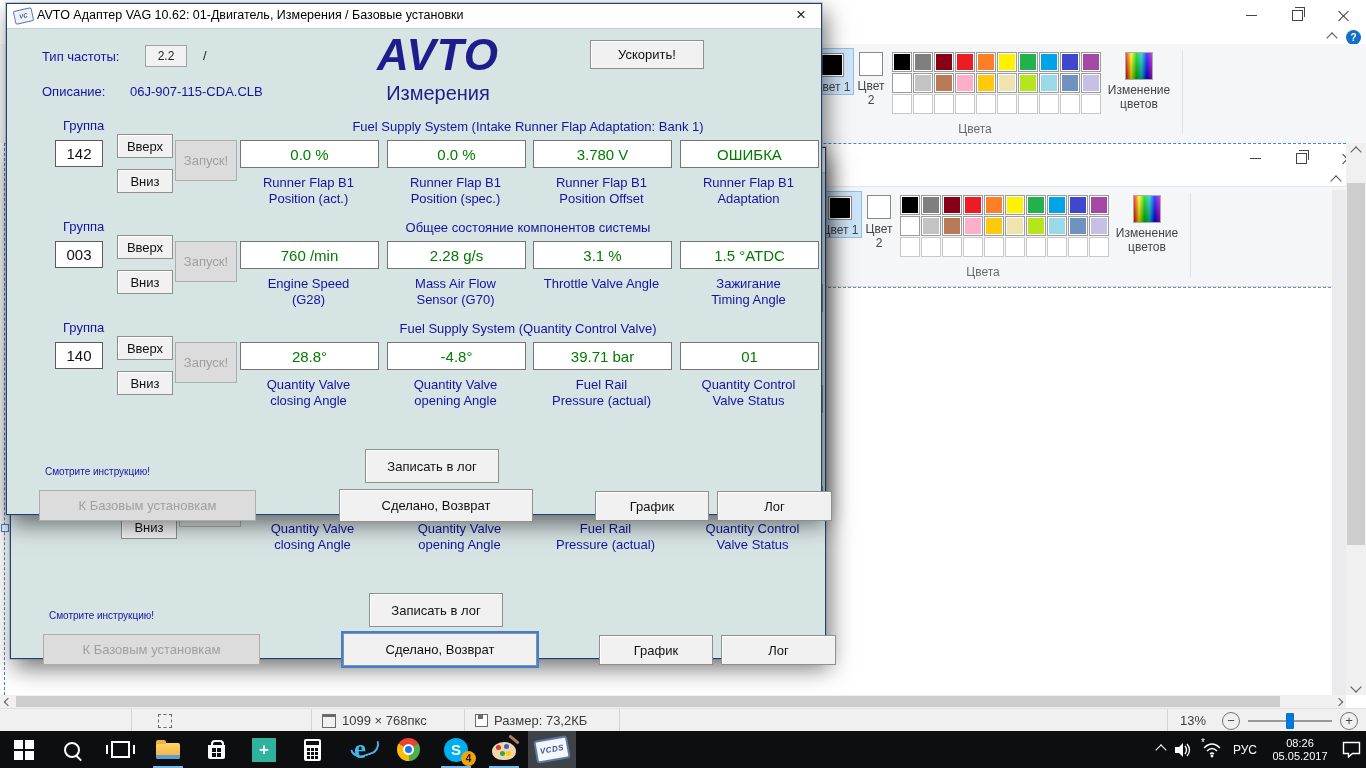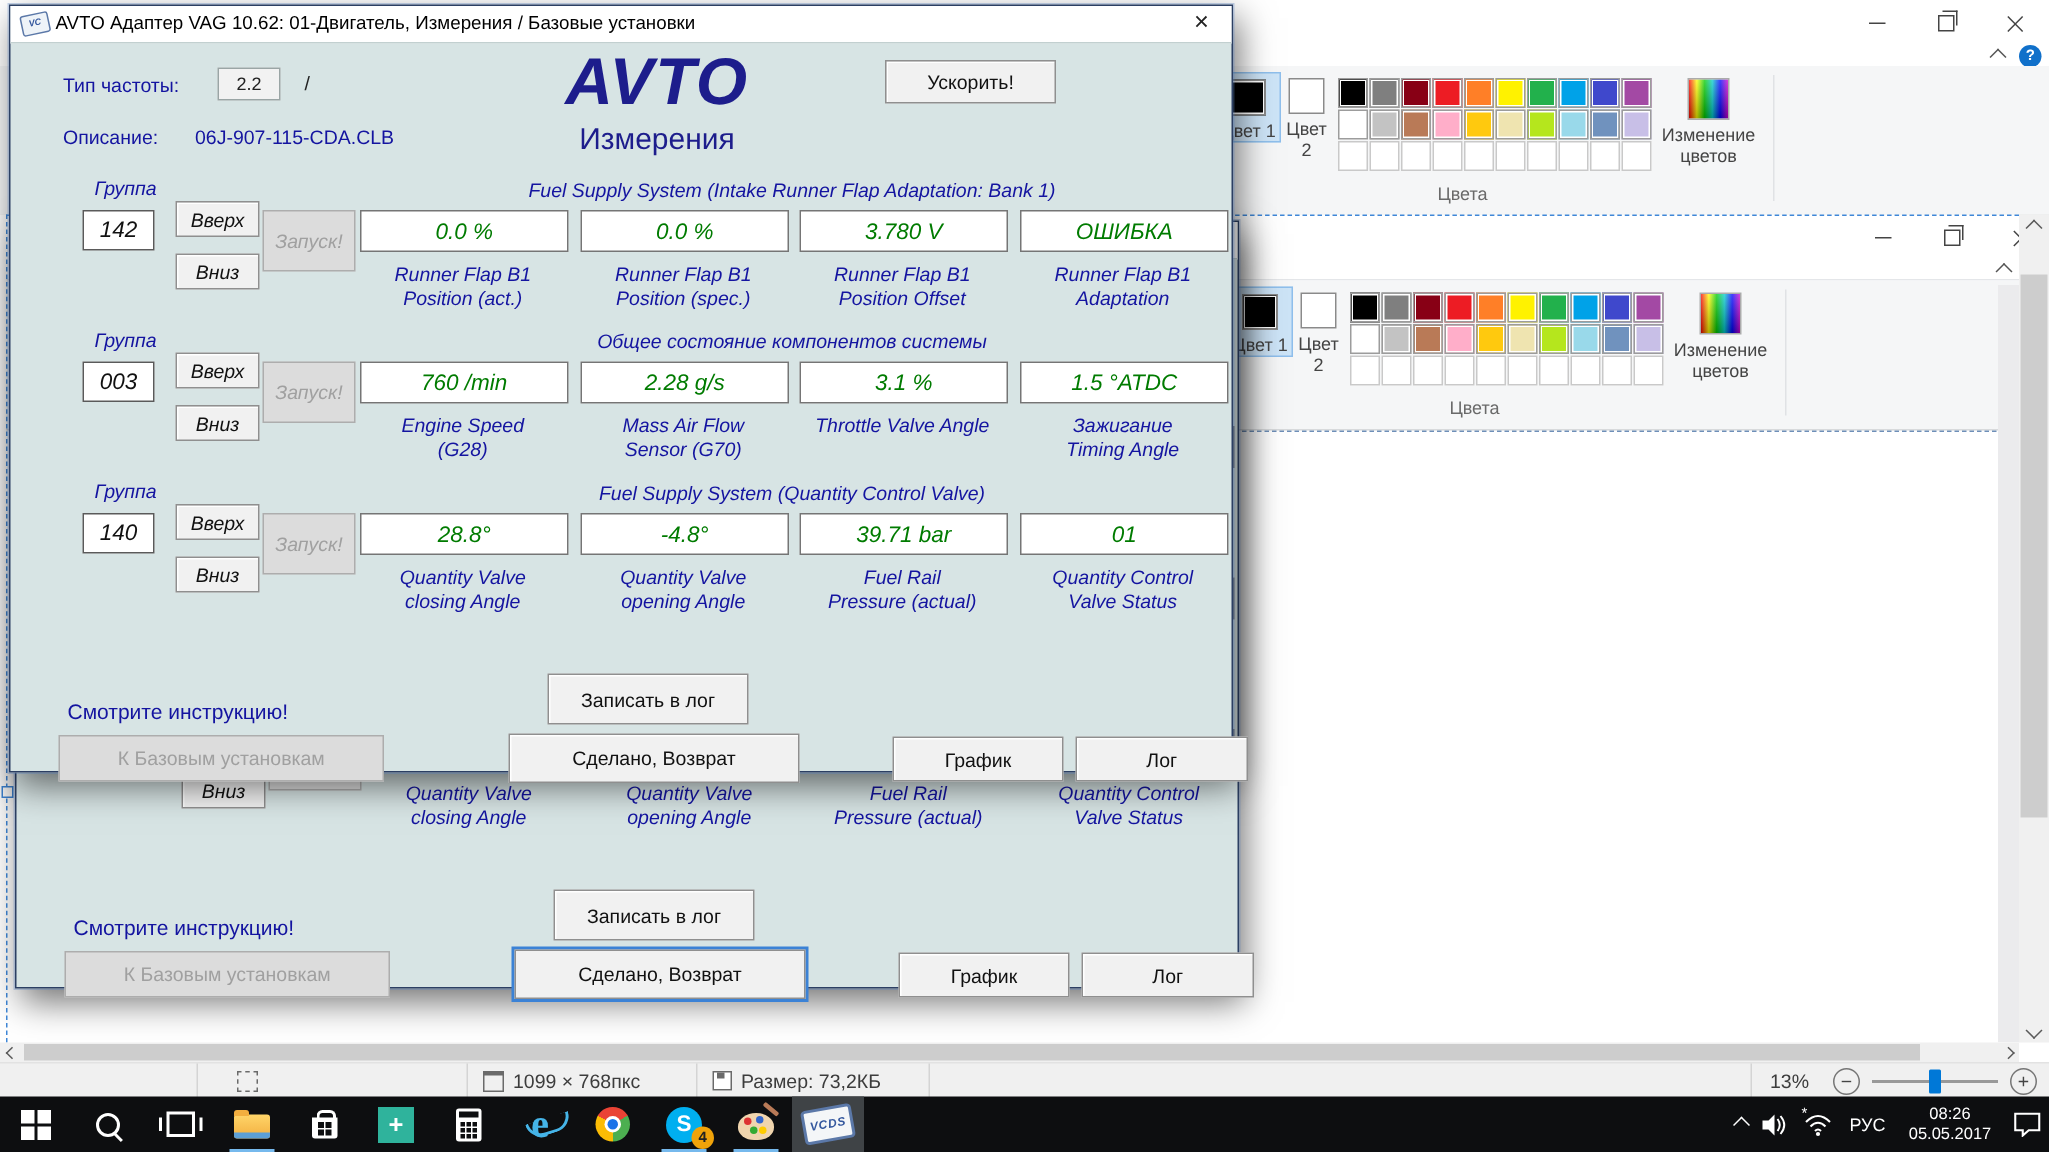--- a/index.html
+++ b/index.html
@@ -126,32 +126,32 @@
   .freq-box{position:absolute;left:114px;top:17px;width:40px;height:20px;background:#f2f2f2;border:1px solid #9aa5a5;
      font-size:12px;color:#222;display:flex;align-items:center;justify-content:center;}
   .dlg-logo{position:absolute;left:297px;top:2px;width:220px;text-align:center;font-size:44px;font-weight:bold;font-style:italic;color:#1d1d8c;letter-spacing:1px;}
   .dlg-logo-sub{position:absolute;left:297px;top:54px;width:220px;text-align:center;font-size:20px;color:#1d1d8c;}
   .btn{position:absolute;background:#f1f1f1;border:1px solid #8f8f8f;box-shadow:inset 1px 1px 0 #fff;
      font-size:13px;color:#111;display:flex;align-items:center;justify-content:center;font-family:"Liberation Sans",sans-serif;}
   .btn.disabled{background:#dcdcdc;color:#a0a0a0;border-color:#adadad;box-shadow:none;}
   .btn.focused{box-shadow:0 0 0 2px #3b82d6;}
   .accel-btn{left:559px;top:12px;width:112px;height:27px;}
   .dlg-groups{position:absolute;left:0;top:87px;width:100%;height:303px;}
-  .group-block{position:relative;width:100%;height:101px;font-style:italic;}
+  .group-block{position:relative;width:100%;height:101px;}
   .grp-caption{position:absolute;left:32px;top:3px;font-size:13px;color:#1414a0;}
   .grp-num{position:absolute;left:24px;top:25px;width:46px;height:25px;background:#fff;border:1px solid #5a5a5a;
      font-size:15px;color:#111;display:flex;align-items:center;justify-content:center;}
   .btn.up-btn{left:86px;top:19px;width:54px;height:22px;}
   .btn.down-btn{left:86px;top:54px;width:54px;height:22px;}
   .btn.start-btn{left:144px;top:25px;width:60px;height:39px;}
   .grp-title{position:absolute;left:209px;top:4px;width:576px;text-align:center;font-size:13px;color:#1414a0;white-space:nowrap;}
   .val-box{position:absolute;top:25px;width:137px;height:26px;background:#fff;border:1px solid #757575;
      font-size:15px;color:#007b00;display:flex;align-items:center;justify-content:center;}
   .cell-label{position:absolute;top:60px;width:147px;text-align:center;font-size:13px;line-height:16px;color:#1414a0;}
-  .note-label{position:absolute;left:14px;top:438px;font-size:14px;color:#1414a0;}
+  .note-label{position:absolute;left:14px;top:438px;font-size:10px;color:#1414a0;}
   .logwrite-btn{left:334px;top:421px;width:132px;height:32px;}
   .basic-btn{left:8px;top:462px;width:215px;height:29px;}
   .done-btn{left:308px;top:461px;width:192px;height:31px;}
   .graph-btn{left:564px;top:463px;width:112px;height:28px;}
   .log-btn{left:686px;top:463px;width:113px;height:28px;}
 </style>
 </head>
 <body>
 
 <div id="screen">

